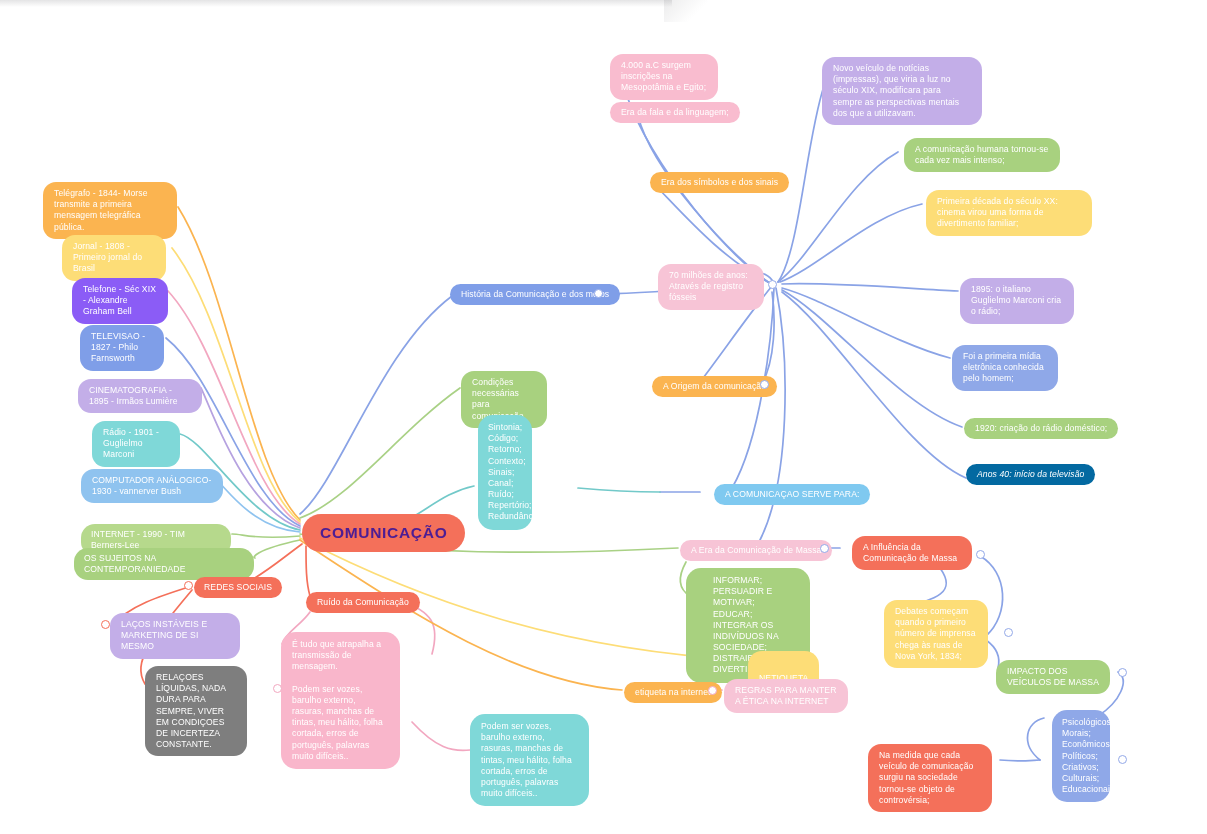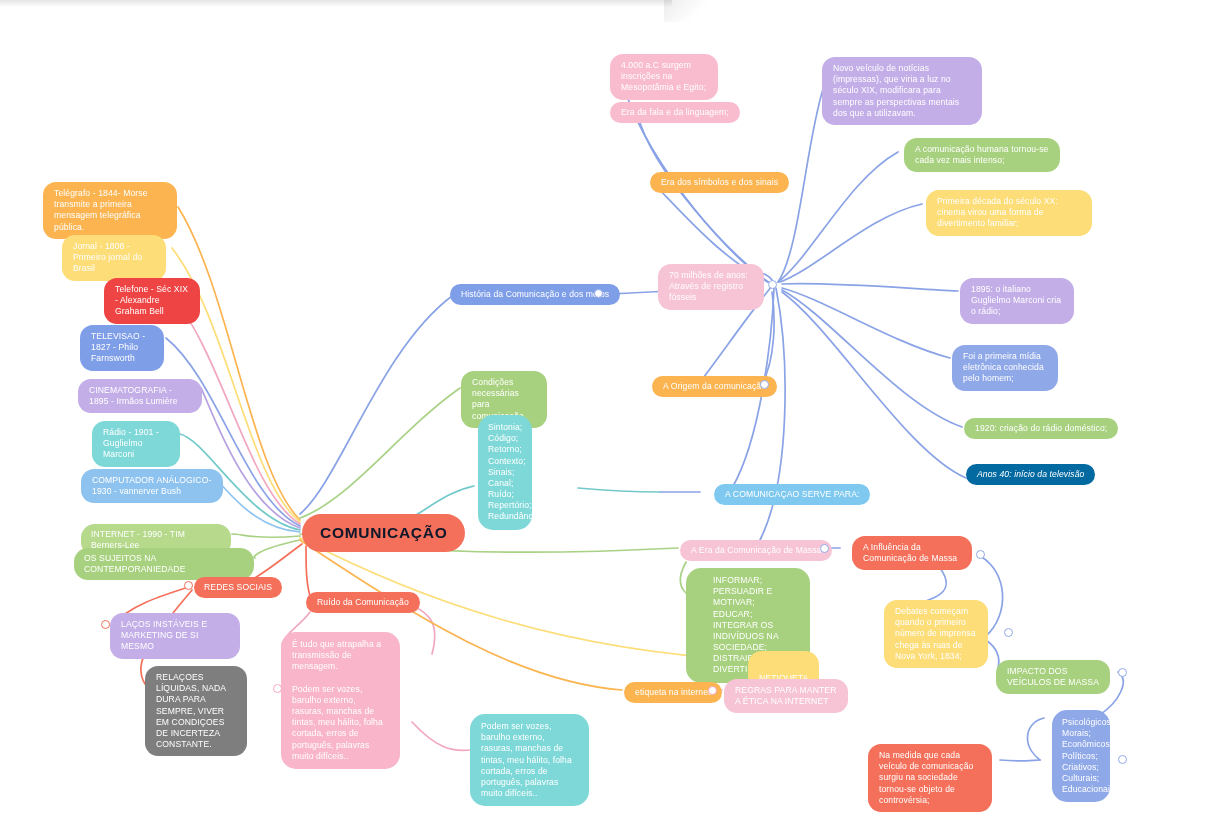--- a/index.html
+++ b/index.html
@@ -36,21 +36,21 @@
   }
   .node.pill{border-radius:14px;}
   .node.big{border-radius:15px;}
 
   .root{
     border-radius:20px;
     font-size:15.5px;
     font-weight:700;
     letter-spacing:.7px;
     padding:9px 18px;
-    color:#0f172a;
+    color:#4c1d95;
     text-shadow:0 0 1px rgba(0,0,0,.06);
   }
 
   .dot{
     position:absolute;
     width:9px;height:9px;
     border-radius:50%;
     background:#ffffff;
     border:1.6px solid #93a9e8;
     box-sizing:border-box;
@@ -131,21 +131,21 @@
       <path d="M706 690 L 722 690" stroke="#f2a7c0"></path>
     </g>
   </svg>
 
   <div class="node root" style="left:302px;top:514px;background:#f4705a;">COMUNICAÇÃO</div>
 
   <div class="node" style="left:43px;top:182px;width:134px;font-size:8.6px;background:#fbb450;">Telégrafo - 1844- Morse transmite a primeira mensagem telegráfica pública.</div>
 
   <div class="node" style="left:62px;top:235px;width:104px;font-size:8.6px;background:#fddd77;">Jornal - 1808 - Primeiro jornal do Brasil</div>
 
-  <div class="node" style="left:72px;top:278px;width:96px;font-size:8.6px;background:#ef4444;margin-left:32px;">Telefone - Séc XIX - Alexandre Graham Bell</div>
+  <div class="node" style="left:72px;top:278px;width:96px;font-size:8.6px;background:#8b5cf6;">Telefone - Séc XIX - Alexandre Graham Bell</div>
 
   <div class="node" style="left:80px;top:325px;width:84px;font-size:8.6px;background:#7f9ee8;">TELEVISAO - 1827 - Philo Farnsworth</div>
 
   <div class="node" style="left:78px;top:379px;width:124px;font-size:8.6px;background:#c3aee8;">CINEMATOGRAFIA - 1895 - Irmãos Lumière</div>
 
   <div class="node" style="left:92px;top:421px;width:88px;font-size:8.6px;background:#7fd8d8;">Rádio - 1901 - Guglielmo Marconi</div>
 
   <div class="node" style="left:81px;top:469px;width:142px;font-size:8.6px;background:#8fc3ef;">COMPUTADOR ANÁLOGICO- 1930 - vannerver Bush</div>
 
   <div class="node pill" style="left:81px;top:524px;width:150px;font-size:8.6px;background:#b6d98c;padding:5px 10px;">INTERNET - 1990 -  TIM Berners-Lee</div>

